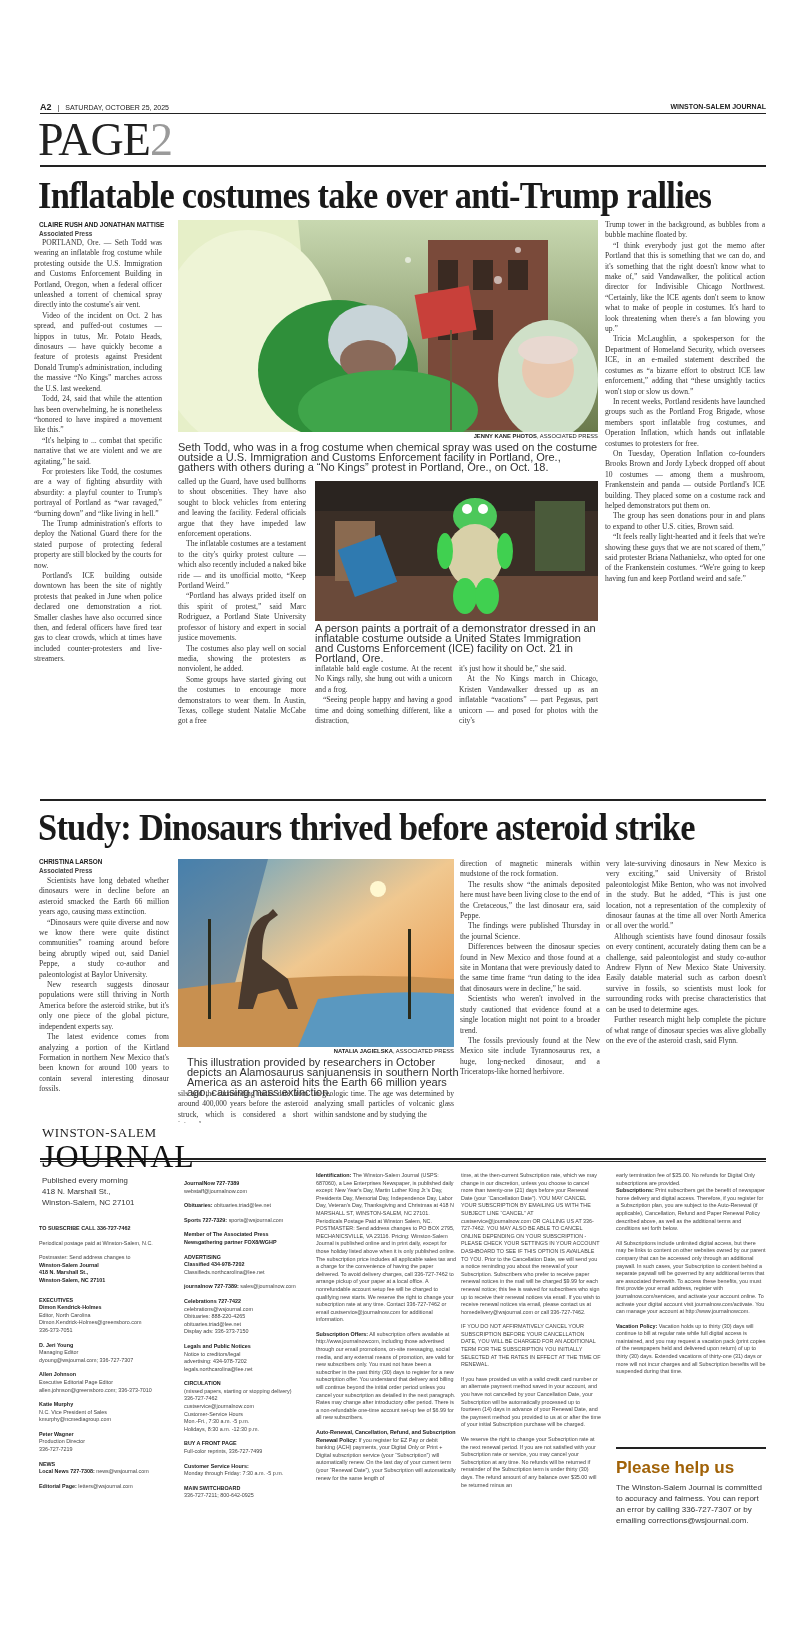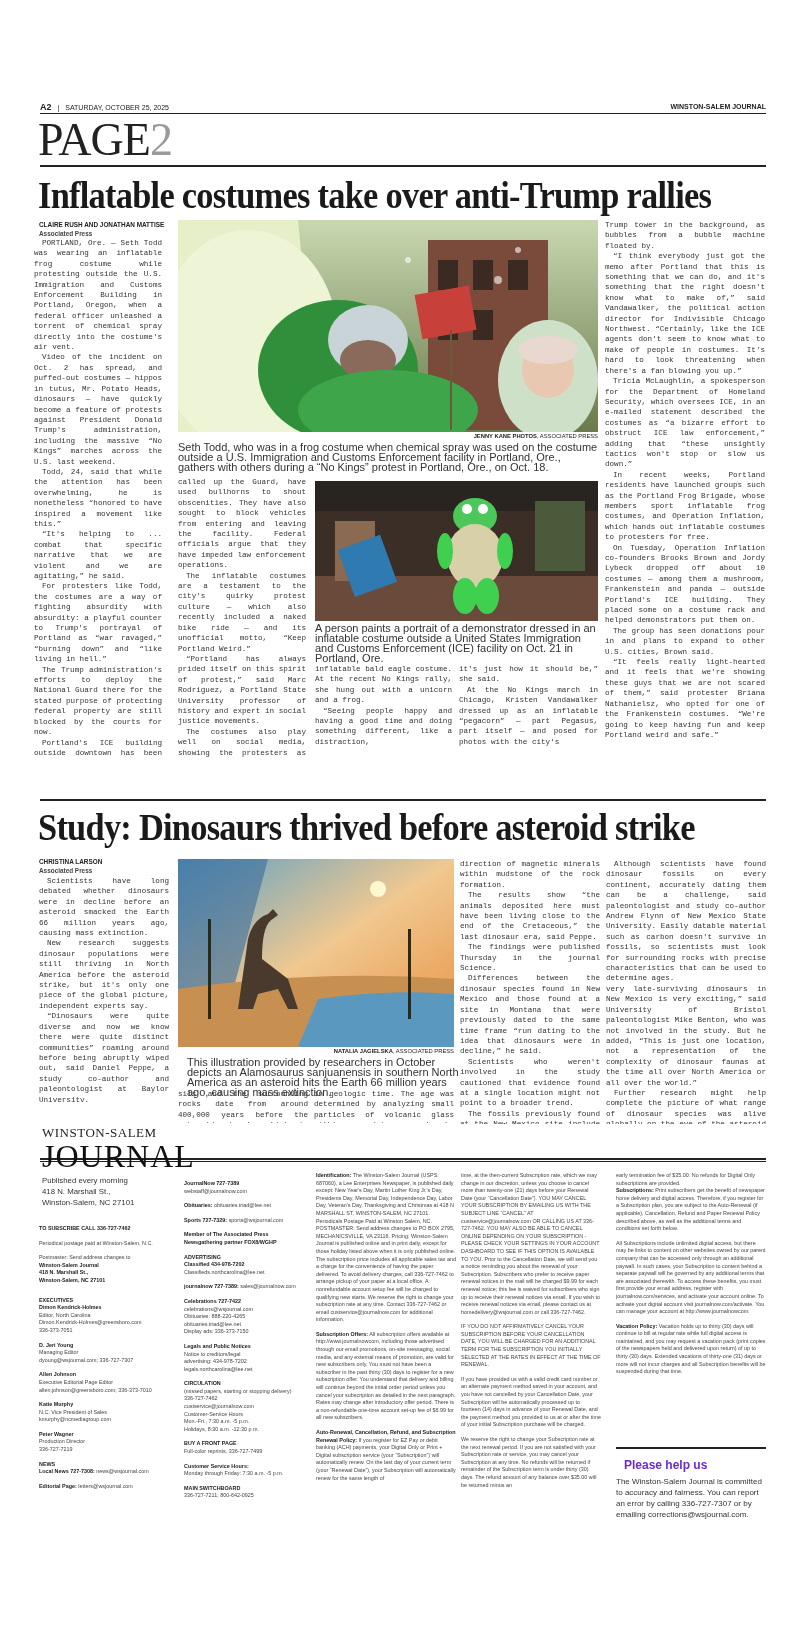--- a/index.html
+++ b/index.html
@@ -7,34 +7,34 @@
 body{position:relative;font-family:"DejaVu Serif",serif;color:#222}
 .abs{position:absolute}
 .folio{left:40px;top:100px;width:726px;height:14px;font-family:"Liberation Sans",sans-serif;font-size:7px;font-weight:bold;display:flex;justify-content:space-between;align-items:center;border-bottom:1px solid #222}
 .folio .pg{font-size:9px;margin-right:4px}
 .folio .dt{font-weight:normal}
 .page2{left:38px;top:116px;font-family:"Liberation Serif",serif;font-size:46px;line-height:48px;letter-spacing:-1px;color:#222}
 .page2 .two{color:#9a9a9a}
 .rule{left:40px;width:726px;background:#222}
 .head1{left:38px;top:176px;font-family:"Liberation Serif",serif;font-weight:bold;font-size:37px;line-height:40px;letter-spacing:-0.8px;color:#1a1a1a;white-space:nowrap;transform:scaleX(0.93);transform-origin:left}
 .byline{font-family:"Liberation Sans",sans-serif;font-weight:bold;font-size:6.4px;line-height:9px;color:#222}
-.col{font-family:Liberation Mono, monospace;font-size:7.6px;line-height:10.4px;text-align:justify;color:#333;hyphens:auto}
+.col{font-family:Liberation Serif, serif;font-size:7.6px;line-height:10.4px;text-align:justify;color:#333;hyphens:auto}
 .col p{text-indent:8px}
 .photo{overflow:hidden}
 .credit{font-family:"Liberation Sans",sans-serif;font-size:5.8px;text-align:right;color:#222;font-weight:bold}
 .credit .org{font-weight:normal}
 .cap{font-family:"Liberation Sans",sans-serif;font-size:11px;line-height:10px;color:#333}
 .mast{left:42px;top:1125px;width:125px;}
 .mast .w{font-family:"Liberation Serif",serif;font-size:13px;letter-spacing:0.5px;color:#222}
 .mast .j{font-family:"Liberation Serif",serif;font-size:32px;line-height:30px;letter-spacing:1px;color:#111}
 .mast .info{font-family:"Liberation Sans",sans-serif;font-size:7.8px;line-height:11px;color:#333;margin-top:4px}
 .fine{font-family:"Liberation Sans",sans-serif;font-size:5.4px;line-height:7.6px;color:#444}
 .fine b{color:#222}
 .fine .blk{margin-bottom:7px}
-.help h3{font-family:"Liberation Sans",sans-serif;font-weight:bold;font-size:12px;color:#6d28d9;margin:6px 8px 4px}
+.help h3{font-family:"Liberation Sans",sans-serif;font-weight:bold;font-size:17px;color:#a16207;margin:6px 0 4px}
 .help p{font-family:"Liberation Sans",sans-serif;font-size:8px;line-height:11px;color:#333}
 </style>
 </head>
 <body>
 
 <div class="abs folio">
   <div>
     <span class="pg">A2</span>
     <span style="font-weight:normal;margin-right:4px">|</span>
     <span class="dt">SATURDAY, OCTOBER 25, 2025</span>
@@ -124,21 +124,21 @@
   </svg>
 </div>
 <div class="abs cap" style="left:315px;top:623px;width:283px">A person paints a portrait of a demonstrator dressed in an inflatable costume outside a United States Immigration and Customs Enforcement (ICE) facility on Oct. 21 in Portland, Ore.</div>
 
 <div class="abs col" style="left:315px;top:664px;width:137px;height:96px;overflow:hidden">
   <p style="text-indent:0">inflatable bald eagle costume. At the recent No Kings rally, she hung out with a unicorn and a frog.</p>
   <p>“Seeing people happy and having a good time and doing something different, like a distraction,</p>
 </div>
 <div class="abs col" style="left:459px;top:664px;width:139px;height:96px;overflow:hidden">
   <p style="text-indent:0">it's just how it should be,” she said.</p>
-  <p>At the No Kings march in Chicago, Kristen Vandawalker dressed up as an inflatable “pegacorn” — part Pegasus, part itself — and posed for photos with the city's</p>
+  <p>At the No Kings march in Chicago, Kristen Vandawalker dressed up as an inflatable “vacations” — part Pegasus, part unicorn — and posed for photos with the city's</p>
 </div>
 
 <div class="abs col" style="left:605px;top:220px;width:160px;height:540px;overflow:hidden">
   <p style="text-indent:0">Trump tower in the background, as bubbles from a bubble machine floated by.</p>
   <p>“I think everybody just got the memo after Portland that this is something that we can do, and it's something that the right doesn't know what to make of,” said Vandawalker, the political action director for Indivisible Chicago Northwest. “Certainly, like the ICE agents don't seem to know what to make of people in costumes. It's hard to look threatening when there's a fan blowing you up.”</p>
   <p>Tricia McLaughlin, a spokesperson for the Department of Homeland Security, which oversees ICE, in an e-mailed statement described the costumes as “a bizarre effort to obstruct ICE law enforcement,” adding that “these unsightly tactics won't stop or slow us down.”</p>
   <p>In recent weeks, Portland residents have launched groups such as the Portland Frog Brigade, whose members sport inflatable frog costumes, and Operation Inflation, which hands out inflatable costumes to protesters for free.</p>
   <p>On Tuesday, Operation Inflation co-founders Brooks Brown and Jordy Lybeck dropped off about 10 costumes — among them a mushroom, Frankenstein and panda — outside Portland's ICE building. They placed some on a costume rack and helped demonstrators put them on.</p>
   <p>The group has seen donations pour in and plans to expand to other U.S. cities, Brown said.</p>
   <p>“It feels really light-hearted and it feels that we're showing these guys that we are not scared of them,” said protester Briana Nathanielsz, who opted for one of the Frankenstein costumes. “We're going to keep having fun and keep Portland weird and safe.”</p>
@@ -148,22 +148,22 @@
 
 <h1 class="abs head1" style="top:808px">Study: Dinosaurs thrived before asteroid strike</h1>
 
 <div class="abs" style="left:39px;top:857px;width:128px">
   <div class="byline">CHRISTINA LARSON</div>
   <div class="byline org" style="font-weight:bold;color:#444">Associated Press</div>
 </div>
 
 <div class="abs col" style="left:39px;top:876px;width:130px;height:226px;overflow:hidden">
   <p>Scientists have long debated whether dinosaurs were in decline before an asteroid smacked the Earth 66 million years ago, causing mass extinction.</p>
+  <p>“Dinosaurs were quite diverse and now we know there were quite distinct communities” roaming around before being abruptly wiped out, said Daniel Peppe, a study co-author and paleontologist at Baylor University.</p>
   <p>New research suggests dinosaur populations were still thriving in North America before the asteroid strike, but it's only one piece of the global picture, independent experts say.</p>
-  <p>“Dinosaurs were quite diverse and now we know there were quite distinct communities” roaming around before being abruptly wiped out, said Daniel Peppe, a study co-author and paleontologist at Baylor University.</p>
   <p>The latest evidence comes from analyzing a portion of the Kirtland Formation in northern New Mexico that's been known for around 100 years to contain several interesting dinosaur fossils.</p>
 
 </div>
 
 <div class="abs photo" style="left:178px;top:859px;width:276px;height:188px">
   <svg width="276" height="188" viewBox="0 0 276 188">
     <defs>
       <linearGradient id="sky2" x1="0" y1="0" x2="1" y2="1">
           <stop offset="0" stop-color="#5aa0c8"></stop>
           <stop offset=".5" stop-color="#f0c890"></stop>
@@ -192,22 +192,22 @@
 <div class="abs col" style="left:460px;top:859px;width:140px;height:265px;overflow:hidden">
   <p style="text-indent:0">direction of magnetic minerals within mudstone of the rock formation.</p>
   <p>The results show “the animals deposited here must have been living close to the end of the Cretaceous,” the last dinosaur era, said Peppe.</p>
   <p>The findings were published Thursday in the journal Science.</p>
   <p>Differences between the dinosaur species found in New Mexico and those found at a site in Montana that were previously dated to the same time frame “run dating to the idea that dinosaurs were in decline,” he said.</p>
   <p>Scientists who weren't involved in the study cautioned that evidence found at a single location might not point to a broader trend.</p>
   <p>The fossils previously found at the New Mexico site include Tyrannosaurus rex, a huge, long-necked dinosaur, and a Triceratops-like horned herbivore.</p>
 
 </div>
 <div class="abs col" style="left:606px;top:859px;width:160px;height:265px;overflow:hidden">
+  <p style="text-indent:0">very late-surviving dinosaurs in New Mexico is very exciting,” said University of Bristol paleontologist Mike Benton, who was not involved in the study. But he added, “This is just one location, not a representation of the complexity of dinosaur faunas at the time all over North America or all over the world.”</p>
   <p>Although scientists have found dinosaur fossils on every continent, accurately dating them can be a challenge, said paleontologist and study co-author Andrew Flynn of New Mexico State University. Easily datable material such as carbon doesn't survive in fossils, so scientists must look for surrounding rocks with precise characteristics that can be used to determine ages.</p>
-  <p style="text-indent:0">very late-surviving dinosaurs in New Mexico is very exciting,” said University of Bristol paleontologist Mike Benton, who was not involved in the study. But he added, “This is just one location, not a representation of the complexity of dinosaur faunas at the time all over North America or all over the world.”</p>
   <p>Further research might help complete the picture of what range of dinosaur species was alive globally on the eve of the asteroid crash, said Flynn.</p>
 </div>
 
 <div class="abs rule" style="top:1158px;height:1.5px"></div>
 <div class="abs rule" style="top:1161px;height:1px"></div>
 
 <div class="abs mast">
   <div class="w">WINSTON-SALEM</div>
   <div class="j">JOURNAL</div>
   <div class="info">

